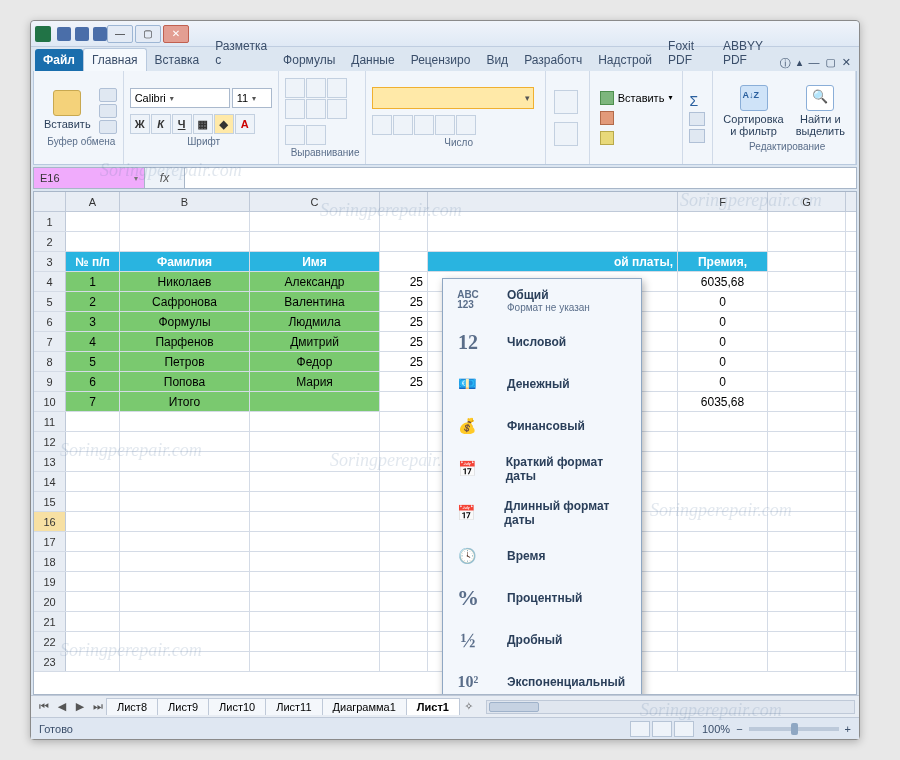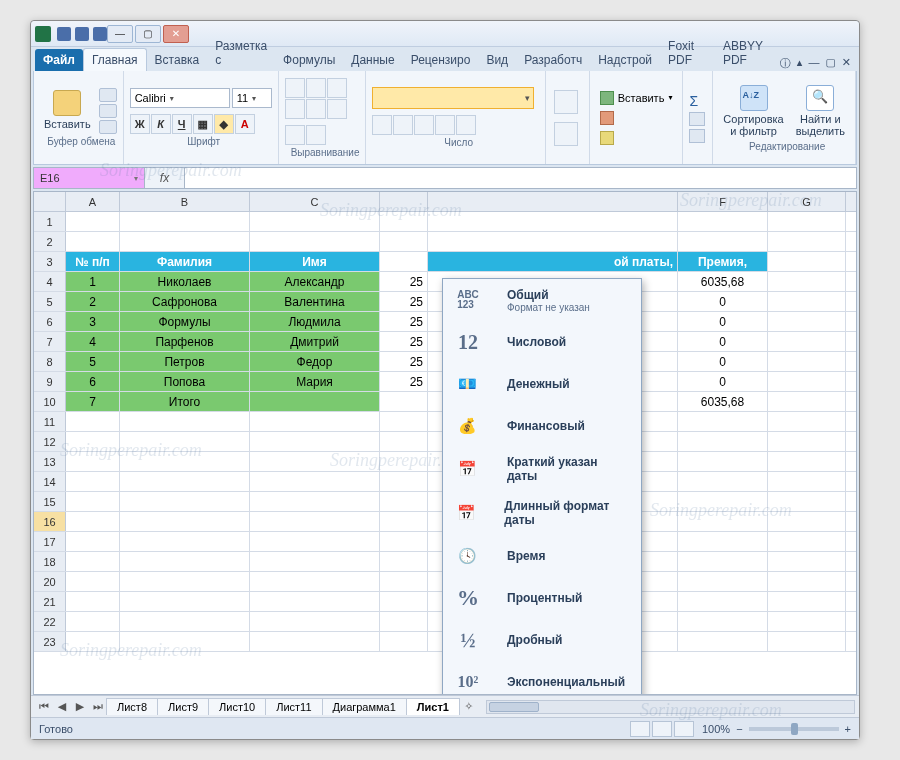--- a/index.html
+++ b/index.html
@@ -463,20 +463,30 @@
           <div class="row-h">18</div>
           <div class="cell cA"></div>
           <div class="cell cB"></div>
           <div class="cell cC"></div>
           <div class="cell cD"></div>
           <div class="cell cE"></div>
           <div class="cell cF"></div>
           <div class="cell cG"></div>
         </div>
         <div class="row">
+          <div class="row-h">19</div>
+          <div class="cell cA"></div>
+          <div class="cell cB"></div>
+          <div class="cell cC"></div>
+          <div class="cell cD"></div>
+          <div class="cell cE"></div>
+          <div class="cell cF"></div>
+          <div class="cell cG"></div>
+        </div>
+        <div class="row">
           <div class="row-h">20</div>
           <div class="cell cA"></div>
           <div class="cell cB"></div>
           <div class="cell cC"></div>
           <div class="cell cD"></div>
           <div class="cell cE"></div>
           <div class="cell cF"></div>
           <div class="cell cG"></div>
         </div>
         <div class="row">
@@ -533,21 +543,21 @@
         </div>
       <div class="item">
           <div class="ic">💰</div>
           <div class="txt">
             <div class="tt">Финансовый</div>
           </div>
         </div>
       <div class="item">
           <div class="ic">📅</div>
           <div class="txt">
-            <div class="tt">Краткий указан даты</div>
+            <div class="tt">Краткий формат даты</div>
           </div>
         </div>
       <div class="item">
           <div class="ic">📅</div>
           <div class="txt">
             <div class="tt">Длинный формат даты</div>
           </div>
         </div>
       <div class="item">
           <div class="ic">🕓</div>

